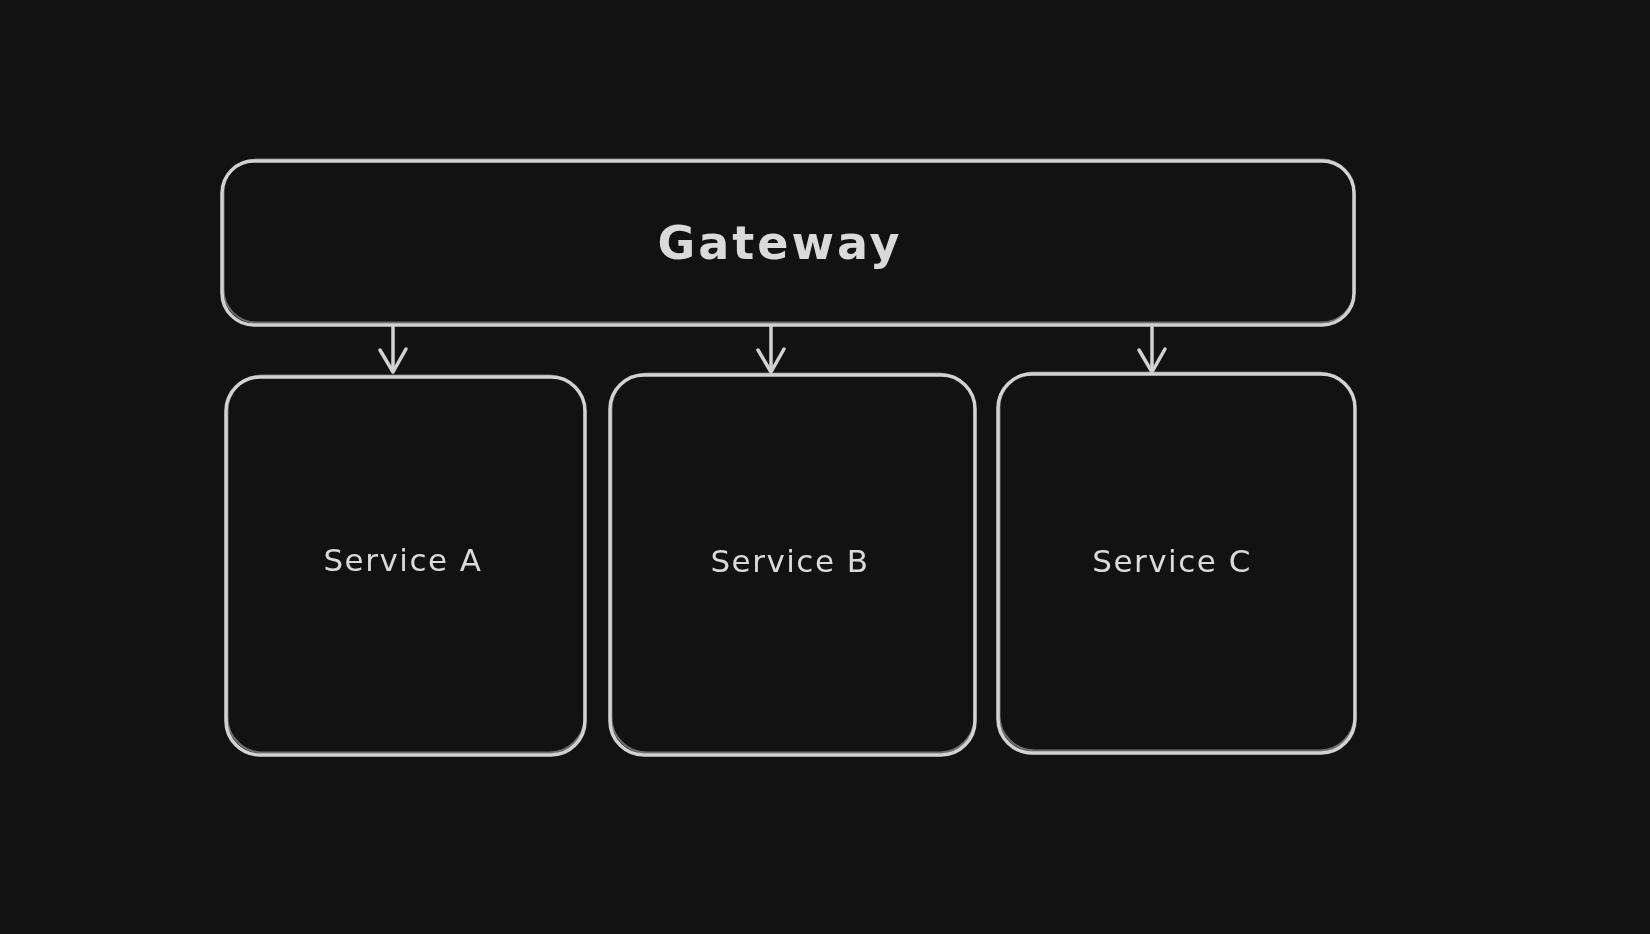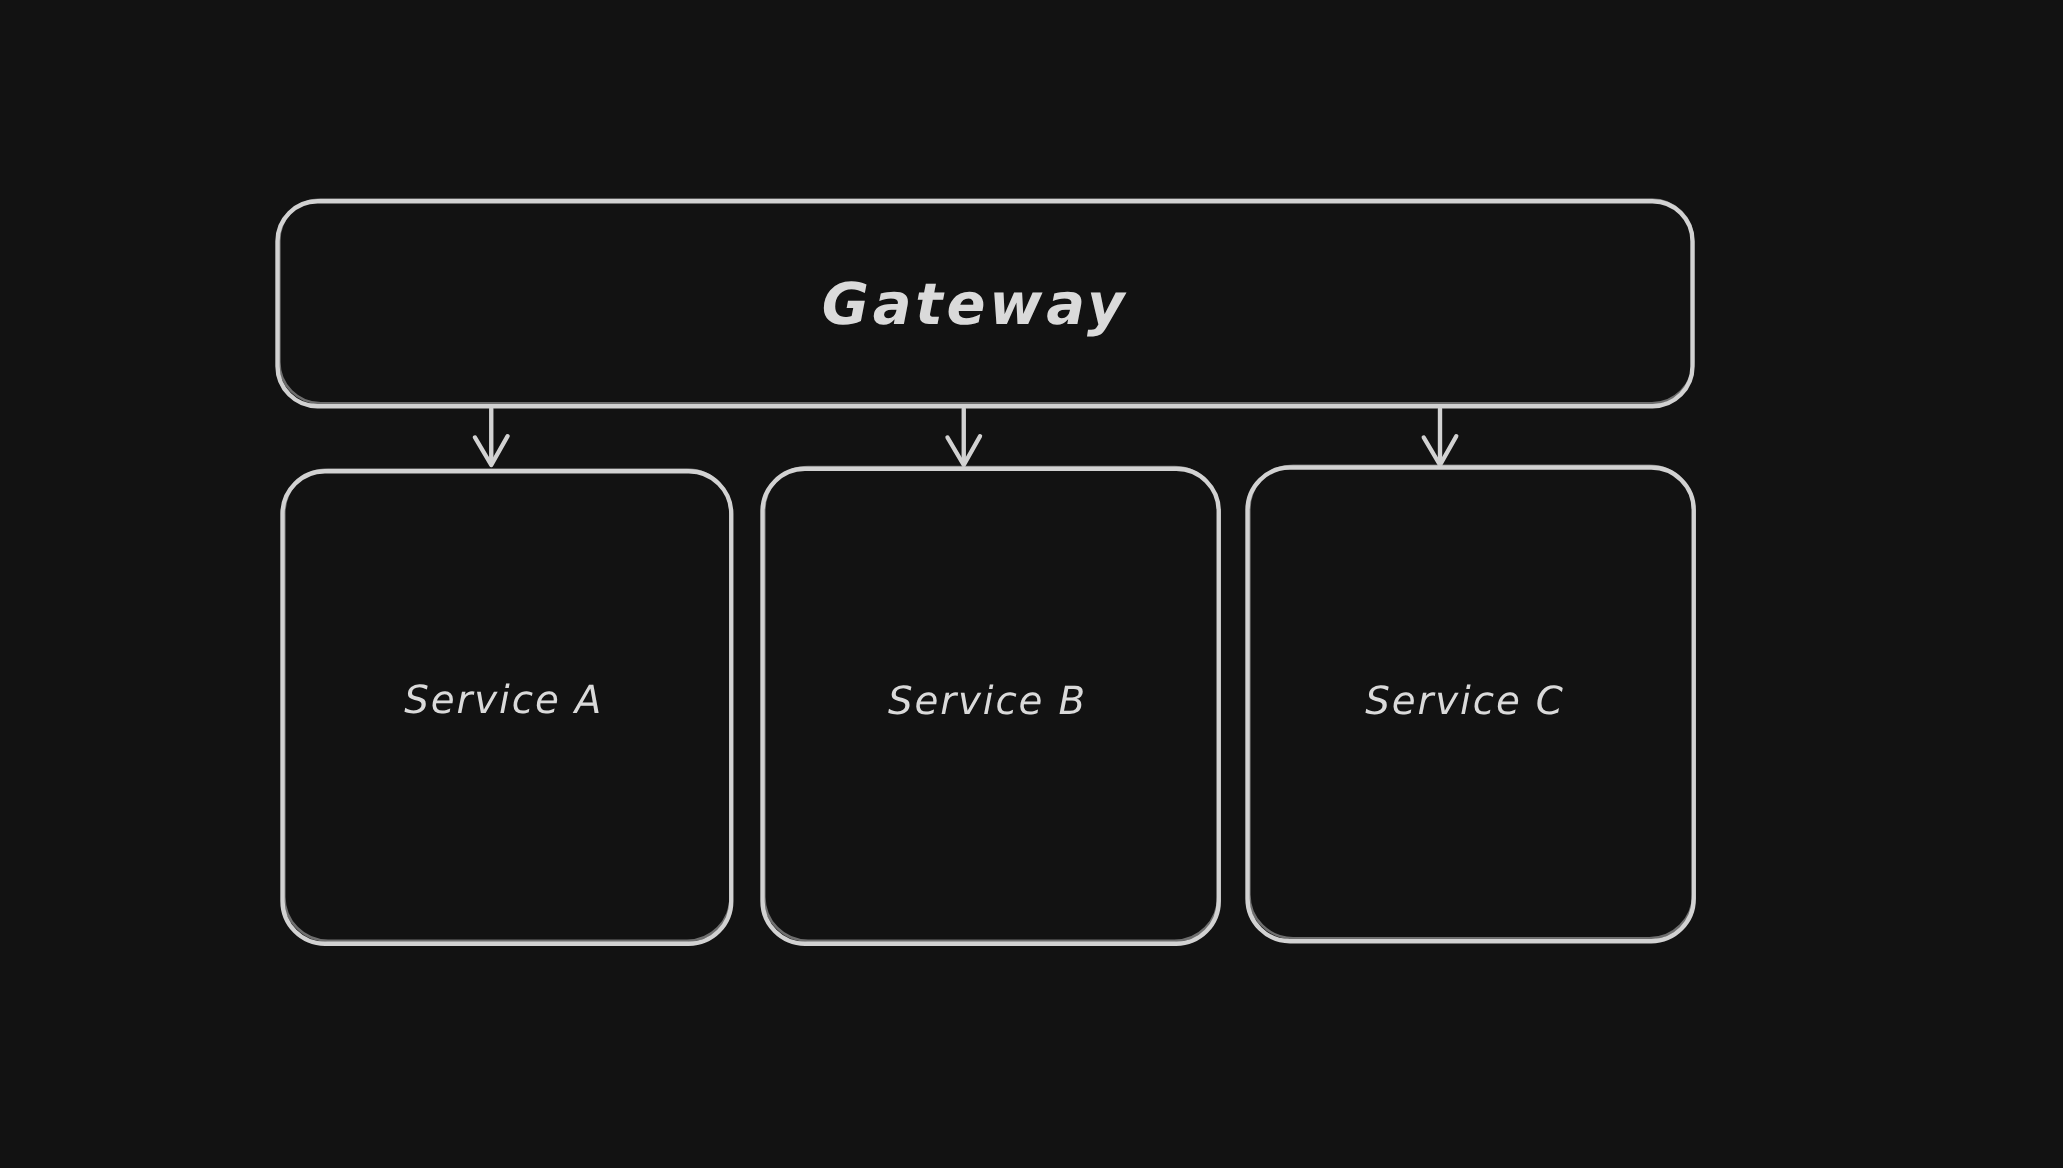--- a/index.html
+++ b/index.html
@@ -9,21 +9,20 @@
     width: 1650px;
     height: 934px;
     overflow: hidden;
     font-family: "DejaVu Sans", "Liberation Sans", sans-serif;
   }
   .canvas-wrap {
     position: relative;
     width: 1650px;
     height: 934px;
     background: #121212;
-    font-style: italic;
   }
   svg { display: block; }
   .sketch-box {
     fill: none;
     stroke: #d2d2d2;
     stroke-width: 3.5;
     stroke-linejoin: round;
     stroke-linecap: round;
   }
   .sketch-box-echo {

